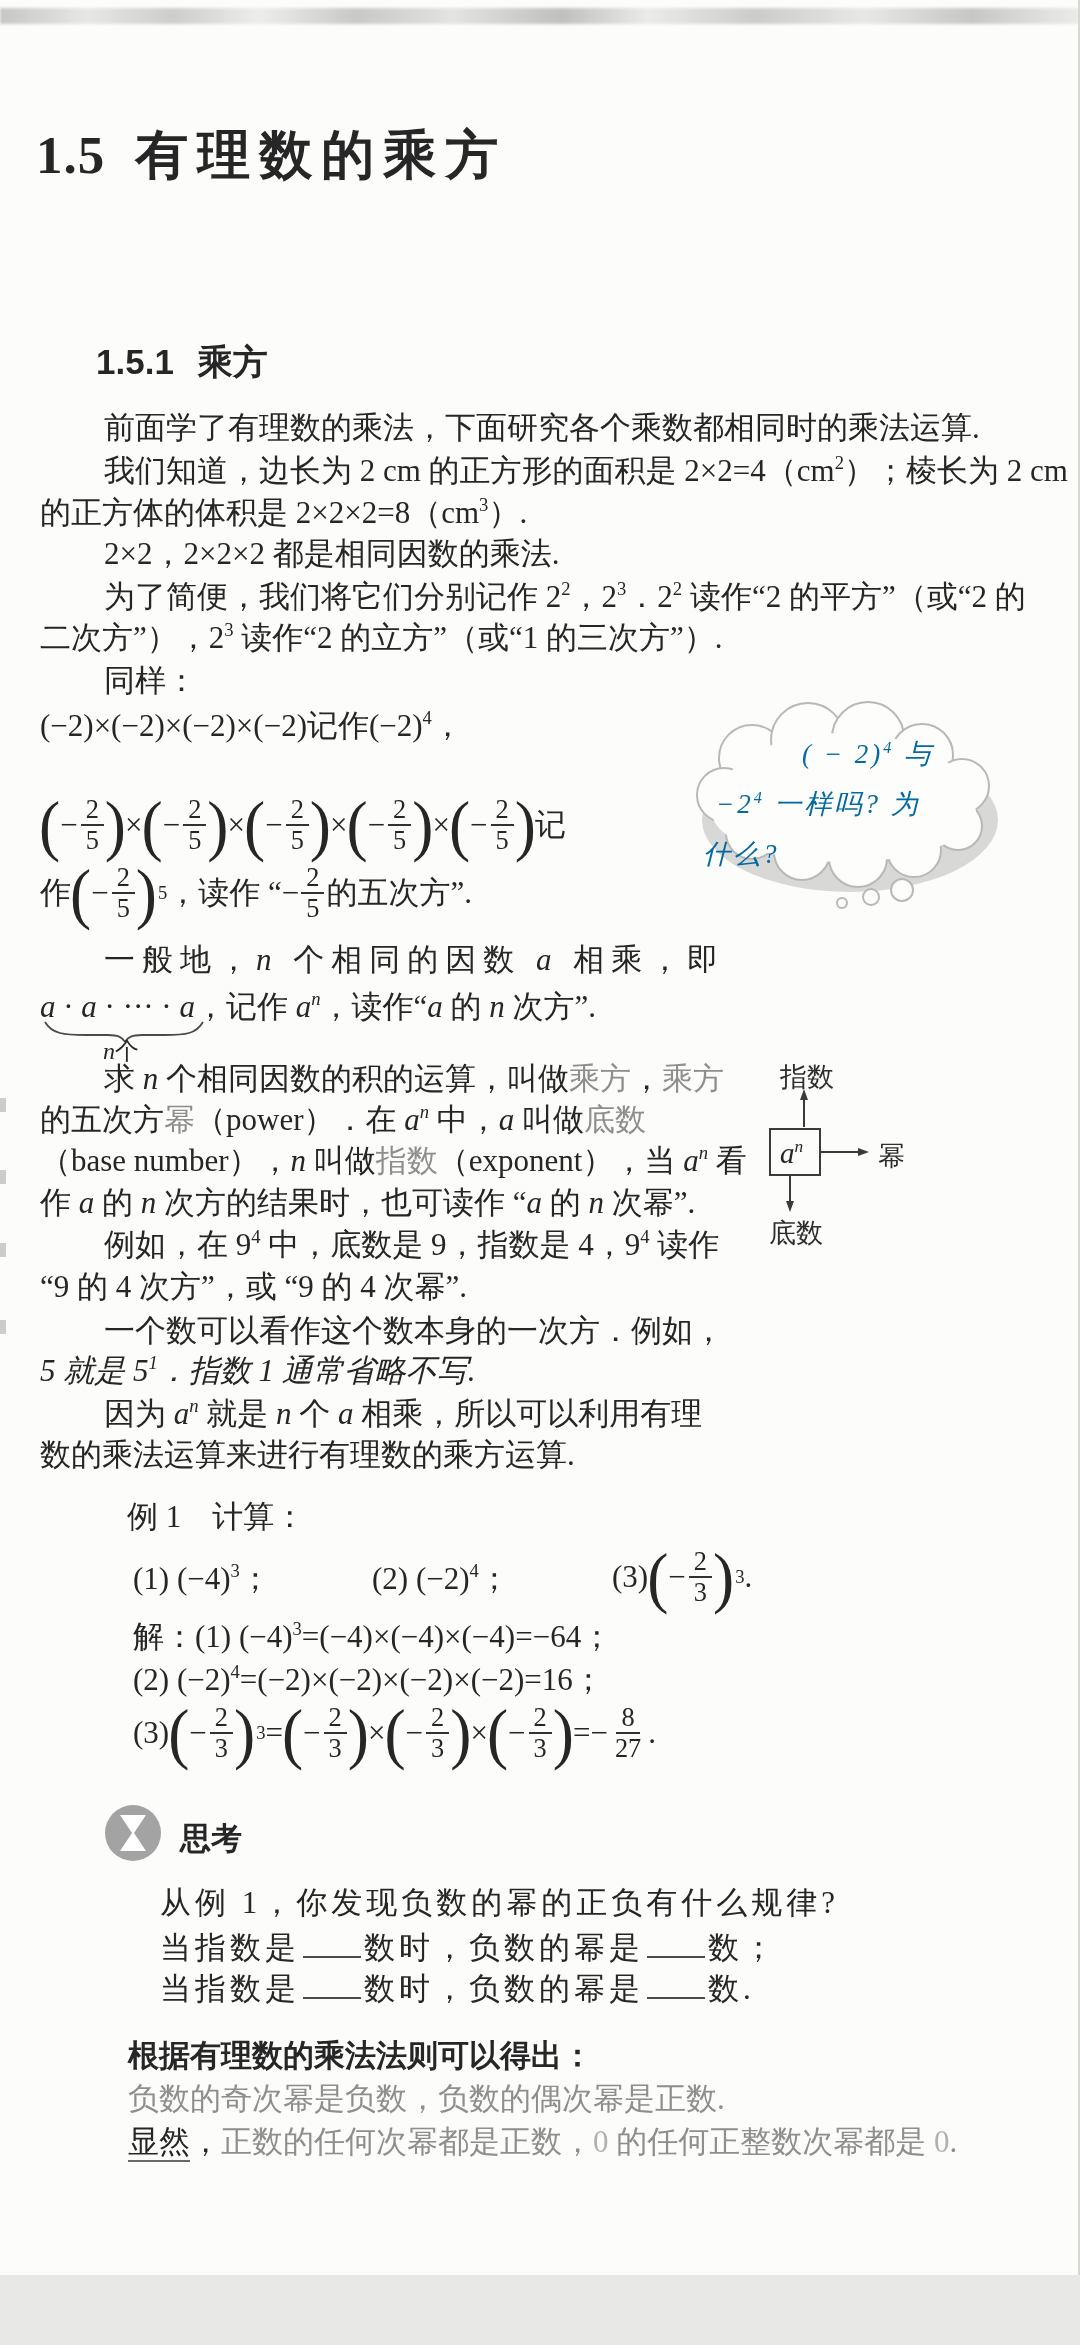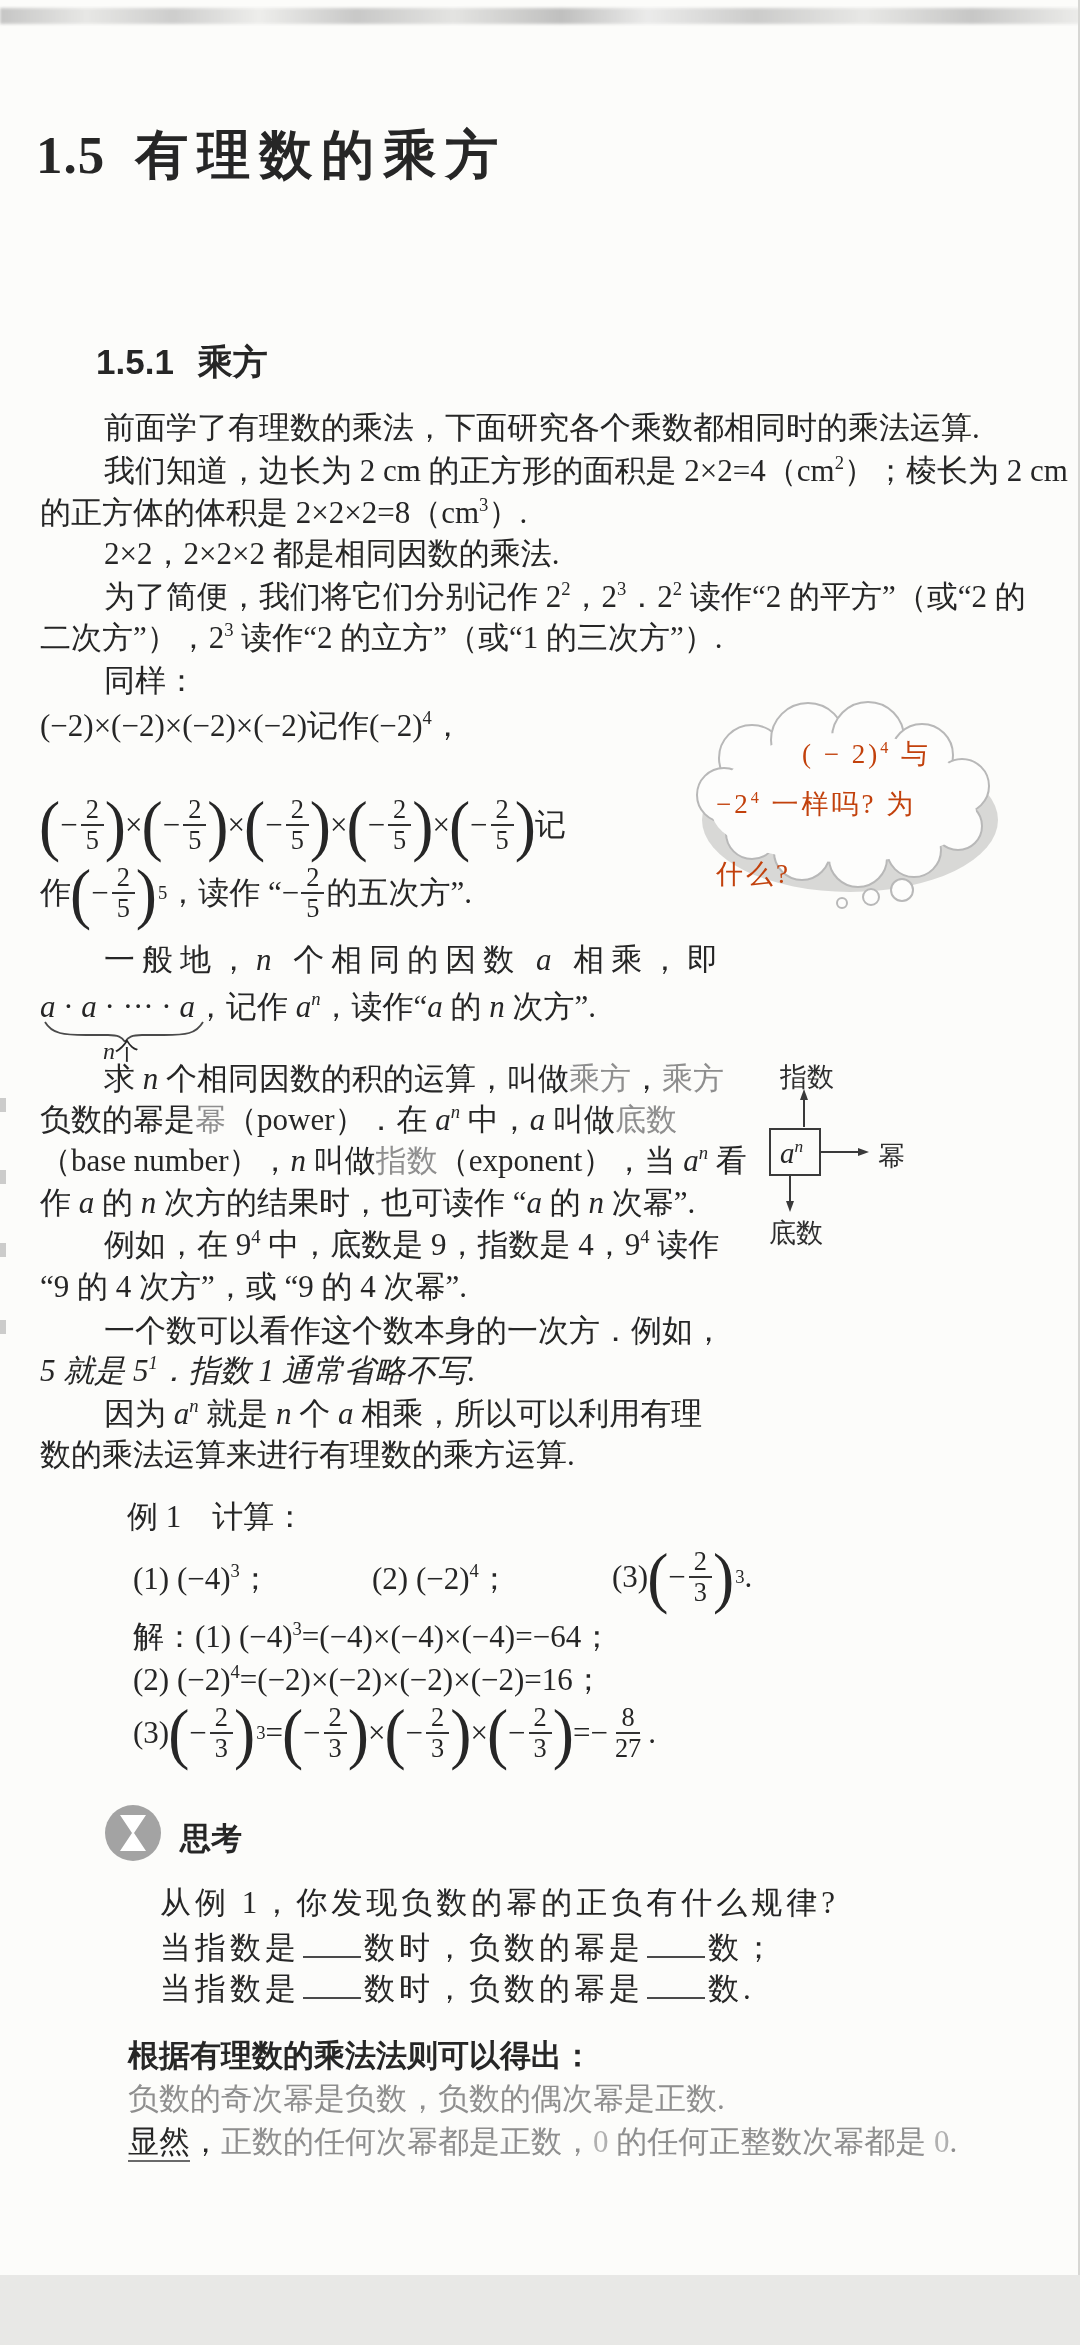--- a/index.html
+++ b/index.html
@@ -26,21 +26,21 @@
   .bold{font-weight:bold;}
   .title{font-size:53px;font-weight:bold;letter-spacing:2px;}
   .title .tnum{margin-right:30px;letter-spacing:1px;}
   .title .ttxt{letter-spacing:9px;}
   .subhead{font-size:35px;font-weight:bold;}
   .subhead .snum{margin-right:24px;}
   .noise{position:absolute;left:0;top:8px;width:100%;height:16px;opacity:.55;filter:blur(1.6px);
     background:linear-gradient(90deg,#9a9a9a 0%,#d7d7d5 8%,#a8a8a8 16%,#e2e2e0 24%,#9f9f9f 33%,#d0d0ce 42%,#8f8f8f 52%,#dedede 60%,#a5a5a5 70%,#d8d8d6 80%,#9c9c9c 90%,#e0e0de 100%);}
   .edge-right{position:absolute;right:0;top:0;width:2px;height:100%;background:#d7d7d4;}
   .tick{position:absolute;left:0;width:6px;height:14px;background:#cccccb;}
-  .bubble-text{position:absolute;font-size:27px;color:#c2410c;letter-spacing:3px;white-space:nowrap;}
+  .bubble-text{position:absolute;font-size:27px;color:#0369a1;letter-spacing:3px;white-space:nowrap;font-style:italic;}
   .diag-label{position:absolute;font-size:27px;color:#2e2e2e;white-space:nowrap;}
   .diag-box-text{position:absolute;font-size:29px;}
   svg{display:block;}
 </style>
 </head>
 <body>
 
 <div id="page">
 
   <div class="noise"></div>
@@ -140,21 +140,21 @@
     </div>
   <div class="line ls6" style="left:104px;top:941px;"><span>一般地，</span><span class="it">n</span><span> 个相同的因数 </span><span class="it">a</span><span> 相乘，即</span></div>
   <div class="line" style="left:40px;top:988px;"><span class="it">a</span><span> · </span><span class="it">a</span><span> · ··· · </span><span class="it">a</span><span>，记作 </span><span class="it">a</span><sup class="sup it">n</sup><span>，读作“</span><span class="it">a</span><span> 的 </span><span class="it">n</span><span> 次方”.</span></div>
 
   <svg width="164" height="22" viewBox="0 0 164 22" style="position:absolute;left:42px;top:1020px;">
     <path d="M3,2 C10,14 22,15 44,15 L66,15 C76,15 80,17 83,22 C86,17 90,15 100,15 L122,15 C144,15 154,14 161,2" fill="none" stroke="#4a4a4a" stroke-width="1.8"></path>
   </svg>
   <div class="line" style="left:103px;top:1036px;font-size:24px;"><span class="it">n</span><span>个</span></div>
 
   <div class="line" style="left:104px;top:1060px;"><span>求 </span><span class="it">n</span><span> 个相同因数的积的运算，叫做</span><span class="gray">乘方</span><span>，</span><span class="gray">乘方</span></div>
-  <div class="line" style="left:40px;top:1101px;"><span>负数的幂是</span><span class="gray">幂</span><span>（power）．在 </span><span class="it">a</span><sup class="sup it">n</sup><span> 中，</span><span class="it">a</span><span> 叫做</span><span class="gray">底数</span></div>
+  <div class="line" style="left:40px;top:1101px;"><span>的五次方</span><span class="gray">幂</span><span>（power）．在 </span><span class="it">a</span><sup class="sup it">n</sup><span> 中，</span><span class="it">a</span><span> 叫做</span><span class="gray">底数</span></div>
   <div class="line" style="left:40px;top:1142px;"><span>（base number），</span><span class="it">n</span><span> 叫做</span><span class="gray">指数</span><span>（exponent），当 </span><span class="it">a</span><sup class="sup it">n</sup><span> 看</span></div>
   <div class="line" style="left:40px;top:1184px;"><span>作 </span><span class="it">a</span><span> 的 </span><span class="it">n</span><span> 次方的结果时，也可读作 “</span><span class="it">a</span><span> 的 </span><span class="it">n</span><span> 次幂”.</span></div>
   <div class="line" style="left:104px;top:1226px;"><span>例如，在 9</span><sup class="sup">4</sup><span> 中，底数是 9，指数是 4，9</span><sup class="sup">4</sup><span> 读作</span></div>
   <div class="line" style="left:40px;top:1268px;"><span>“9 的 4 次方”，或 “9 的 4 次幂”.</span></div>
   <div class="line" style="left:104px;top:1312px;"><span>一个数可以看作这个数本身的一次方．例如，</span></div>
   <div class="line" style="left:40px;top:1352px;font-style:italic;"><span>5 就是 5</span><sup class="sup">1</sup><span>．指数 1 通常省略不写.</span></div>
   <div class="line" style="left:40px;top:1436px;"><span>数的乘法运算来进行有理数的乘方运算.</span></div>
   <div class="line" style="left:104px;top:1395px;"><span>因为 </span><span class="it">a</span><sup class="sup it">n</sup><span> 就是 </span><span class="it">n</span><span> 个 </span><span class="it">a</span><span> 相乘，所以可以利用有理</span></div>
 
   <div class="line" style="left:127px;top:1498px;"><span>例 1　计算：</span></div>
@@ -258,21 +258,21 @@
       <ellipse cx="154" cy="95" rx="122" ry="62" fill="#fdfdfc"></ellipse>
       <ellipse cx="154" cy="112" rx="132" ry="50" fill="#fdfdfc"></ellipse>
       <g fill="#fdfdfc" stroke="#b8b8b8" stroke-width="2">
         <circle cx="212" cy="190" r="11"></circle>
         <circle cx="181" cy="197" r="8"></circle>
         <circle cx="152" cy="203" r="5"></circle>
       </g>
     </svg>
     <div class="bubble-text" style="left:112px;top:36px;"><span>( − 2)</span><sup class="sup">4</sup><span> 与</span></div>
     <div class="bubble-text" style="left:26px;top:86px;"><span>−2</span><sup class="sup">4</sup><span> 一样吗? 为</span></div>
-    <div class="bubble-text" style="left:26px;top:136px;margin-top:20px;"><span>什么?</span></div>
+    <div class="bubble-text" style="left:13px;top:136px;"><span>什么?</span></div>
   </div>
 
   <div style="position:absolute;left:758px;top:1053px;width:180px;height:200px;">
     <svg width="180" height="200" viewBox="0 0 180 200">
       <line x1="46" y1="74" x2="46" y2="44" stroke="#3a3a3a" stroke-width="2"></line>
       <polygon points="46,36 42,47 50,47" fill="#3a3a3a"></polygon>
       <rect x="12" y="76" width="50" height="46" fill="none" stroke="#3a3a3a" stroke-width="2"></rect>
       <line x1="62" y1="99" x2="102" y2="99" stroke="#3a3a3a" stroke-width="2"></line>
       <polygon points="111,99 100,95 100,103" fill="#3a3a3a"></polygon>
       <line x1="32" y1="122" x2="32" y2="150" stroke="#3a3a3a" stroke-width="2"></line>

